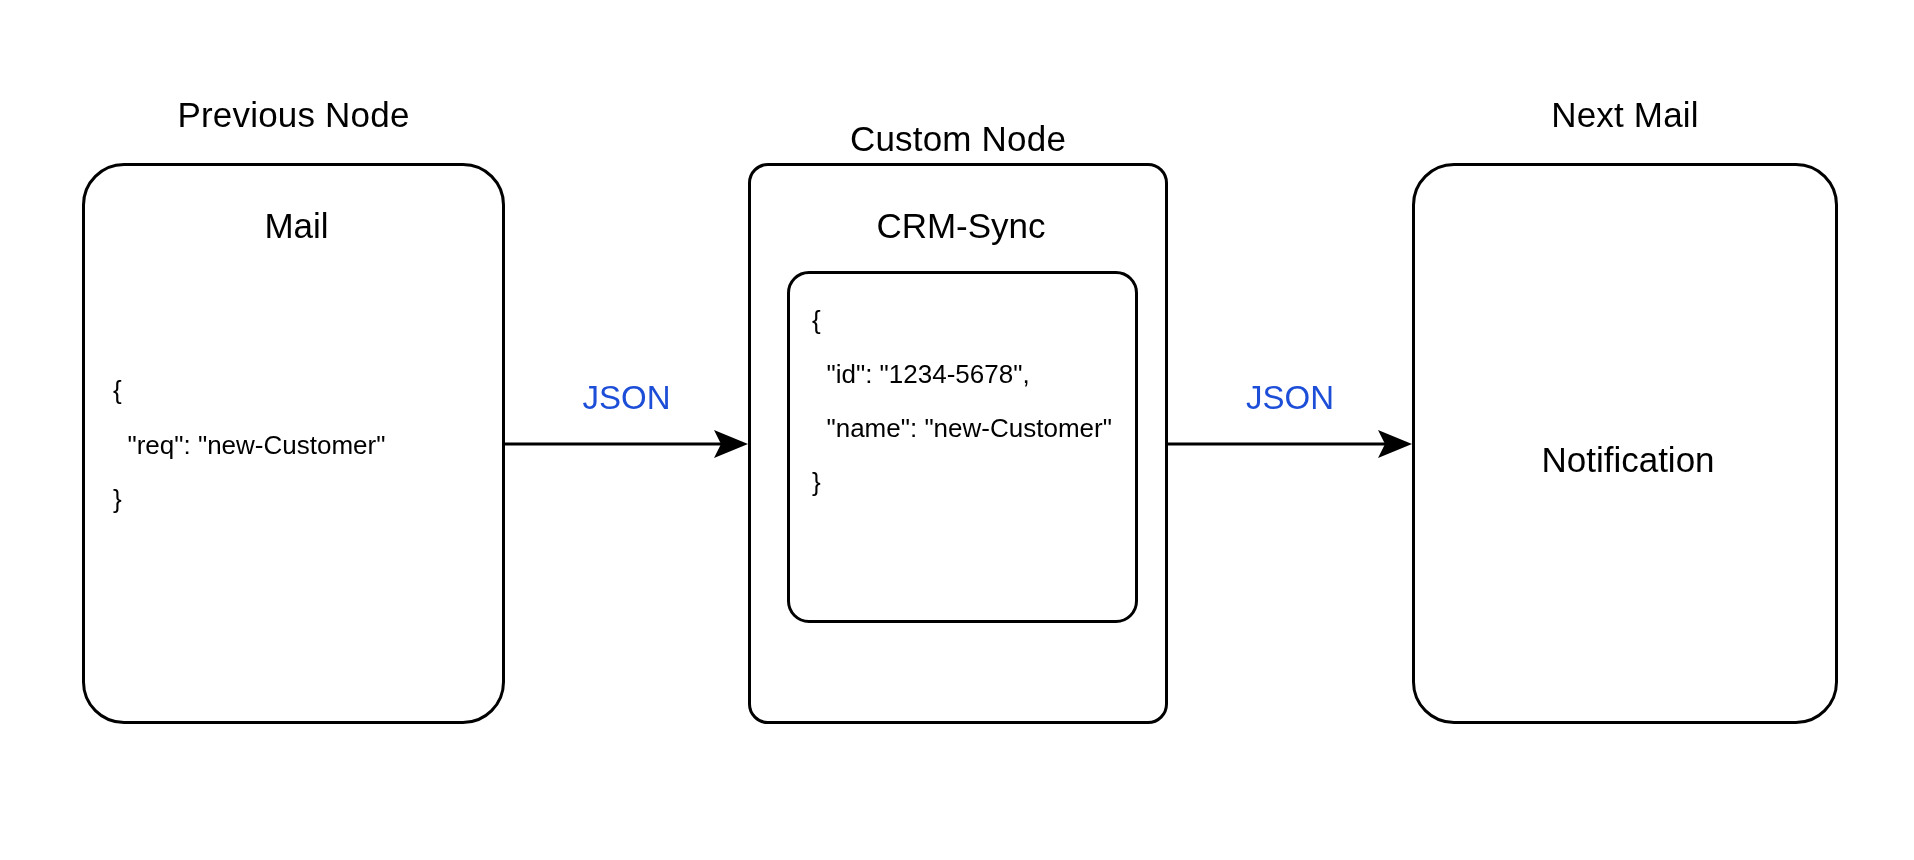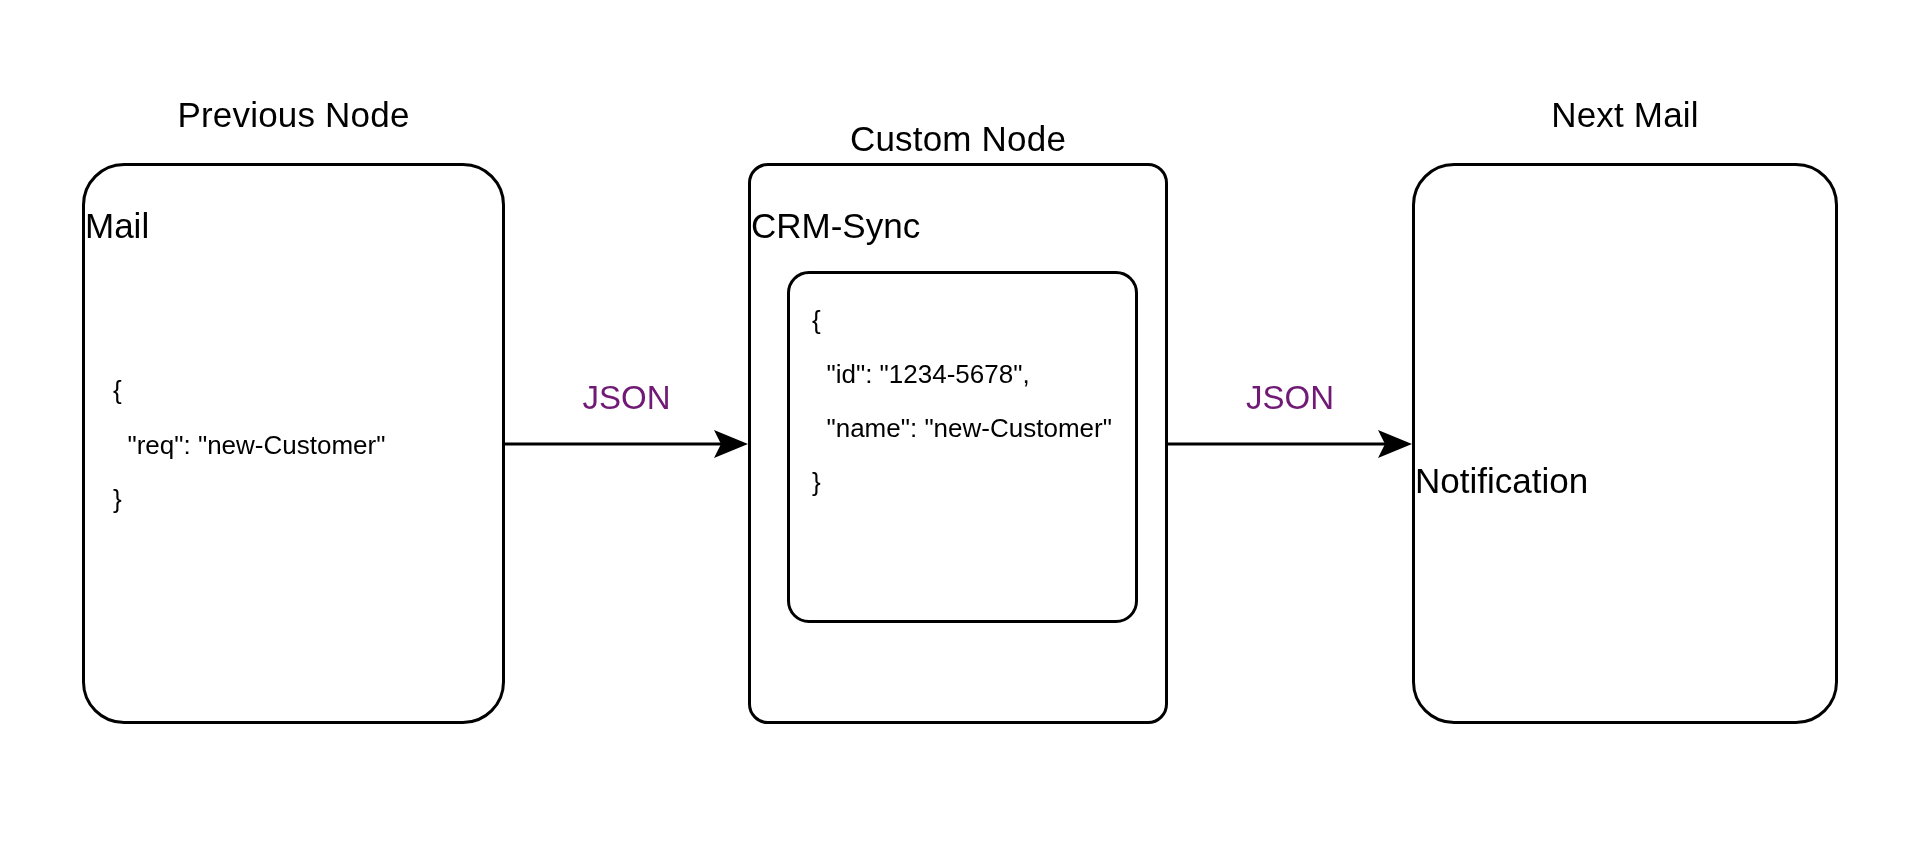--- a/index.html
+++ b/index.html
@@ -42,20 +42,21 @@
     position: absolute;
     box-sizing: border-box;
     background: #ffffff;
     border: 3px solid #000000;
     border-radius: 22px;
   }
 
   
   .node-heading {
     position: absolute;
+    text-align: center;
     font-size: 35px;
     line-height: 43px;
     white-space: nowrap;
     color: #000000;
   }
 
   
   .code-line {
     position: absolute;
     font-size: 26px;
@@ -66,21 +67,21 @@
 
   
   .edge { position: absolute; }
   .edge svg { display: block; overflow: visible; }
   .edge-label {
     position: absolute;
     text-align: center;
     font-size: 33px;
     line-height: 39px;
     white-space: nowrap;
-    color: #701a75;
+    color: #1d4ed8;
   }
 </style>
 </head>
 <body>
 
 <div id="canvas">
 
   <div class="group-title" style="left:82px; top:94px; width:423px;">Previous Node</div>
 
   <div class="node-box" style="left:82px; top:163px; width:423px; height:561px;">
@@ -118,16 +119,16 @@
   <div class="edge" style="left:1168px; top:420px;">
     <svg width="246" height="50" viewBox="0 0 246 50" xmlns="http://www.w3.org/2000/svg">
       <line x1="0" y1="24" x2="221" y2="24" stroke="#000000" stroke-width="3"></line>
       <polygon points="244,24 210,10 217,24 210,38" fill="#000000"></polygon>
     </svg>
   </div>
 
   <div class="group-title" style="left:1412px; top:94px; width:426px;">Next Mail</div>
 
   <div class="node-box" style="left:1412px; top:163px; width:426px; height:561px;">
-    <div class="node-heading" style="left:0px; top:272px; width:426px;margin-top:21px;">Notification</div>
+    <div class="node-heading" style="left:0px; top:272px; width:426px;">Notification</div>
   </div>
 
 </div>
 
 </body></html>

